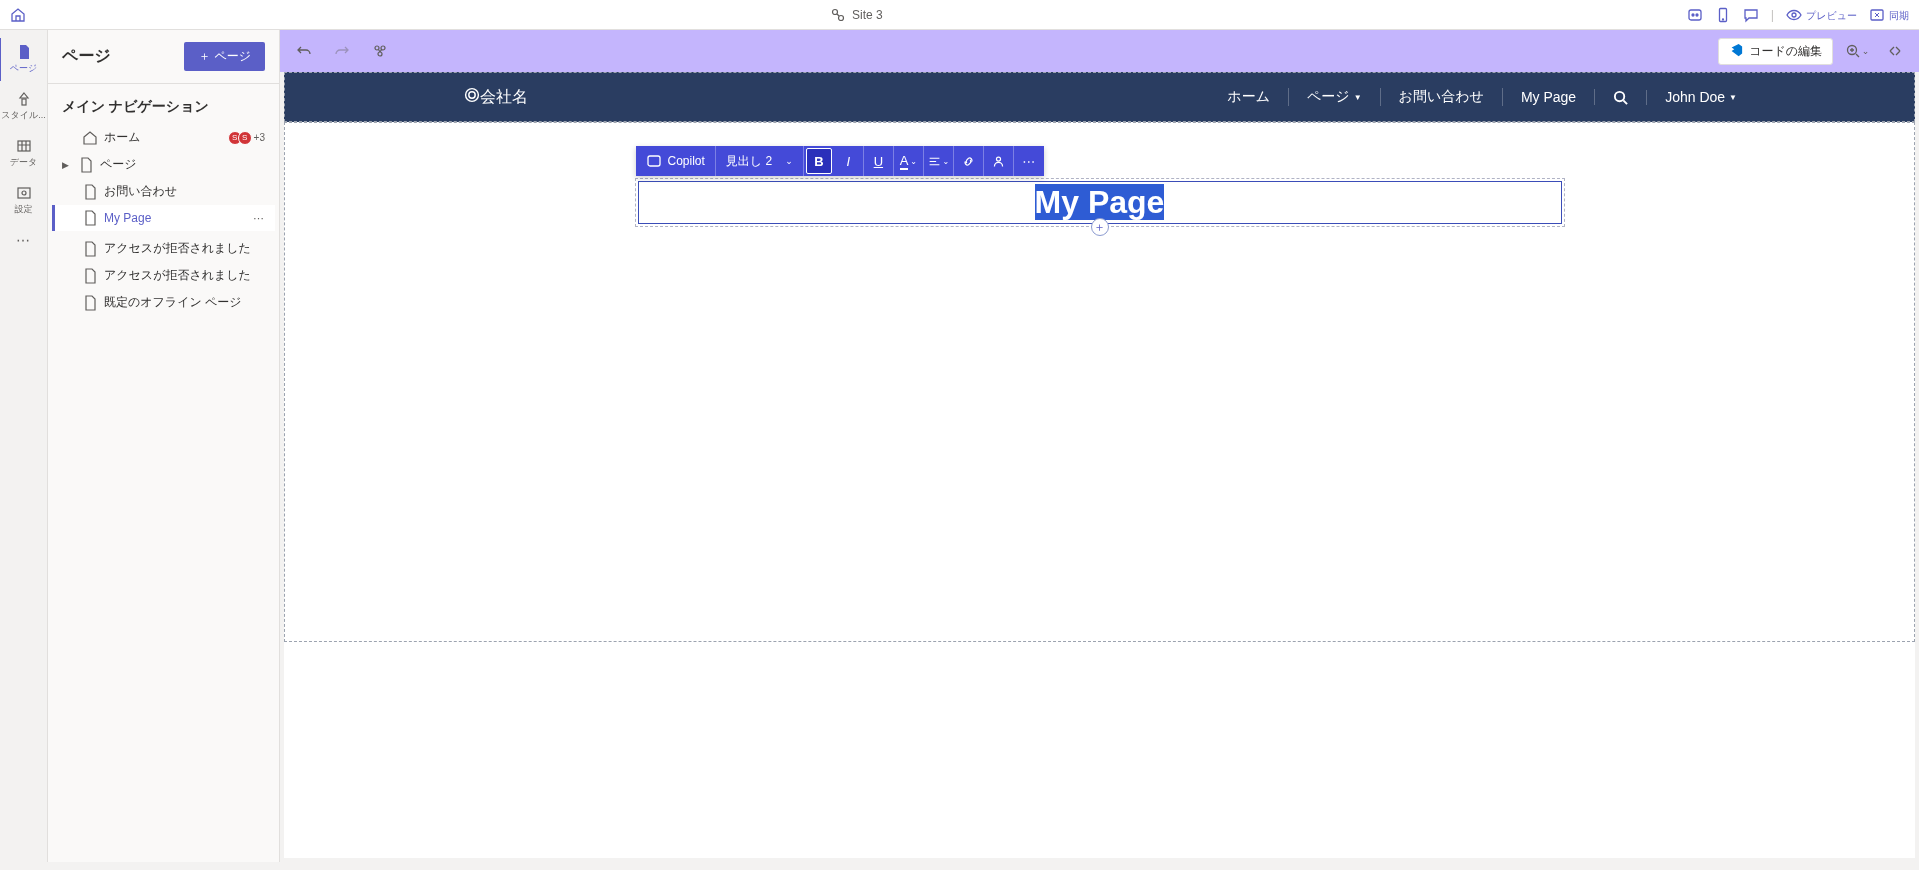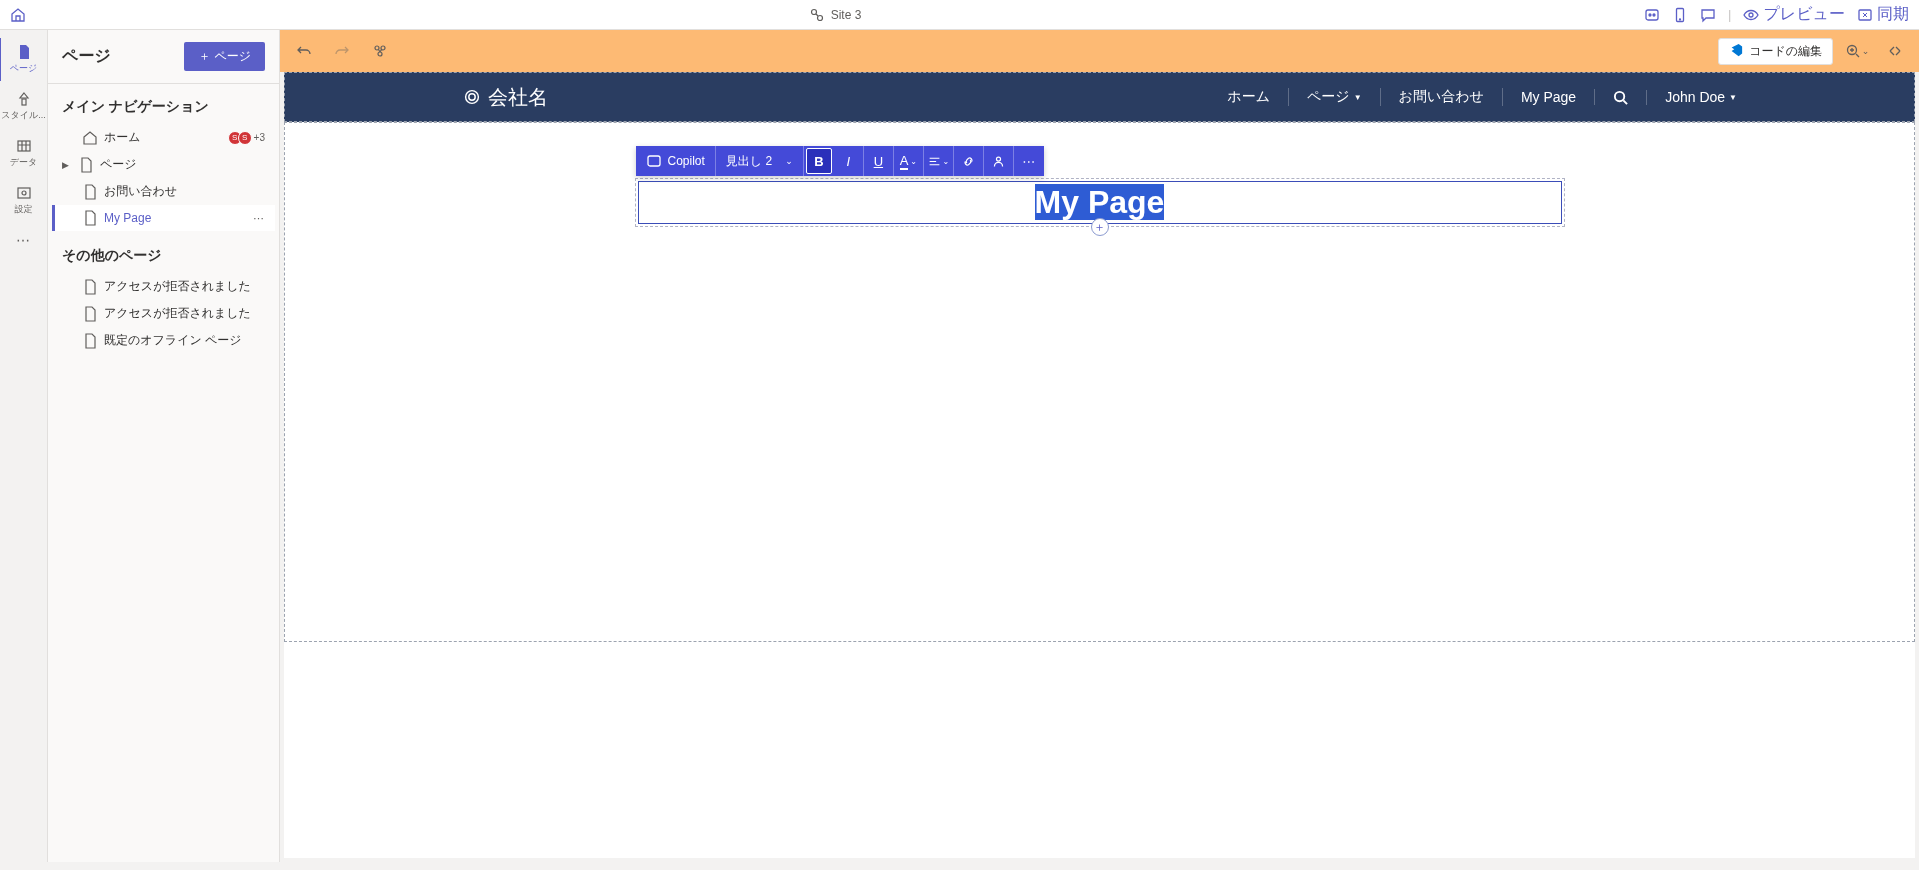--- a/index.html
+++ b/index.html
@@ -6,21 +6,21 @@
 body { font-family: "Segoe UI", Arial, sans-serif; font-size: 13px; color: #323130; background: #f3f2f1; overflow: hidden; }
 
 
 .app-header {
   height: 30px; display: flex; align-items: center; background: #ffffff;
   border-bottom: 1px solid #e1dfdd; padding: 0 10px; justify-content: space-between;
 }
 .app-header .left, .app-header .center, .app-header .right { display: flex; align-items: center; gap: 10px; }
 .app-header .center { color: #605e5c; font-size: 12px; gap: 6px; }
 .app-header .right { gap: 12px; color: #605e5c; }
-.app-header .right .btn { display: flex; align-items: center; gap: 4px; cursor: pointer; font-size: 16px; }
+.app-header .right .btn { display: flex; align-items: flex-end; gap: 4px; cursor: pointer; font-size: 10px; }
 .ico { width: 16px; height: 16px; display: inline-flex; }
 .ico svg { width: 100%; height: 100%; }
 .purple { color: #5b5fc7; }
 
 
 .main { display: flex; height: calc(100vh - 38px); }
 .rail {
   width: 48px; background: #f3f2f1; border-right: 1px solid #e1dfdd;
   display: flex; flex-direction: column; align-items: center; padding-top: 8px; gap: 4px;
 }
@@ -52,37 +52,37 @@
 .tree-item .chev { width: 10px; color: #605e5c; font-size: 9px; }
 .tree-item .file-ico { color: #605e5c; }
 .tree-item .dots { margin-left: auto; color: #605e5c; letter-spacing: 1px; font-size: 11px; }
 .badges { margin-left: auto; display: flex; align-items: center; gap: 0; }
 .badge-circle { width: 14px; height: 14px; border-radius: 50%; background: #d13438; color: #fff; font-size: 8px; display: flex; align-items: center; justify-content: center; margin-left: -4px; border: 1px solid #fff; }
 .badge-num { font-size: 10px; color: #605e5c; margin-left: 2px; }
 
 .canvas-wrap { flex: 1; display: flex; flex-direction: column; background: #f3f2f1; }
 .canvas-toolbar {
   height: 42px; display: flex; align-items: center; justify-content: space-between;
-  padding: 0 10px; background: #fdba74;
+  padding: 0 10px; background: #c4b5fd;
 }
 .canvas-toolbar .left, .canvas-toolbar .right { display: flex; align-items: center; gap: 10px; }
 .tb-btn { width: 28px; height: 28px; display: flex; align-items: center; justify-content: center; cursor: pointer; color: #605e5c; border-radius: 2px; }
 .code-edit { background: #fff; border: 1px solid #e1dfdd; border-radius: 3px; padding: 4px 10px; display: flex; align-items: center; gap: 6px; font-size: 12px; cursor: pointer; }
 .code-edit .vs { color: #0078d4; }
 
 .canvas {
   flex: 1; margin: 0 4px 4px 4px; background: #fff; position: relative; overflow: auto;
 }
 
 
 .site-header {
   background: #2a3d61; height: 50px; display: flex; align-items: center; color: #fff;
   padding: 0 20px; justify-content: space-between; outline: 1px dashed #9ca3af; outline-offset: -1px;
 }
-.site-brand { display: flex; align-items: center; gap: 8px; font-size: 20px; font-weight: 400; margin-left: 160px; }
+.site-brand { display: flex; gap: 0; font-size: 16px; font-weight: 400; margin-left: 160px; }
 .site-nav { display: flex; align-items: center; gap: 0; margin-right: 140px; font-size: 14px; }
 .site-nav > span { padding: 0 18px; border-right: 1px solid rgba(255,255,255,0.25); cursor: pointer; display: flex; align-items: center; gap: 4px; }
 .site-nav > span:last-child { border-right: none; }
 
 .site-body { min-height: 520px; padding: 56px 0 30px; outline: 1px dashed #9ca3af; outline-offset: -1px; position: relative; }
 .edit-region {
   width: 930px; margin: 0 auto; border: 1px dashed #b0b3c5; padding: 2px; position: relative;
 }
 .rte-toolbar {
   position: absolute; top: -33px; left: 0;
@@ -270,21 +270,20 @@
         <span class="ico file-ico purple">
             <svg viewBox="0 0 16 16" fill="none" stroke="currentColor" stroke-width="1.2">
               <path d="M4 1h6l3 3v11H4z"></path>
             </svg>
           </span>
         <span style="color:#5b5fc7">My Page</span>
         <span class="dots">⋯</span>
       </div>
     </div>
 
-    <div class="side-section">その他のページ</div>
     <div class="tree">
       <div class="tree-item">
         <span class="indent" style="width:14px"></span>
         <span class="ico file-ico">
             <svg viewBox="0 0 16 16" fill="none" stroke="currentColor" stroke-width="1.2">
               <path d="M4 1h6l3 3v11H4z"></path>
             </svg>
           </span>
         <span>アクセスが拒否されました</span>
       </div>

